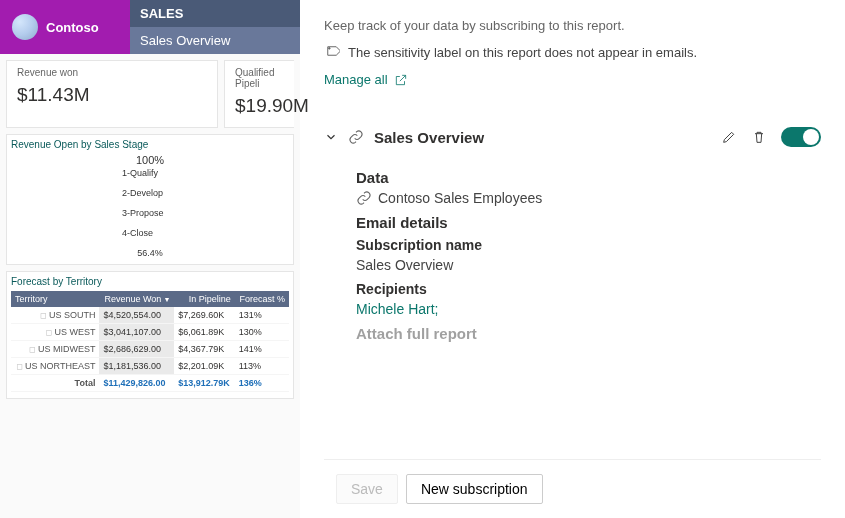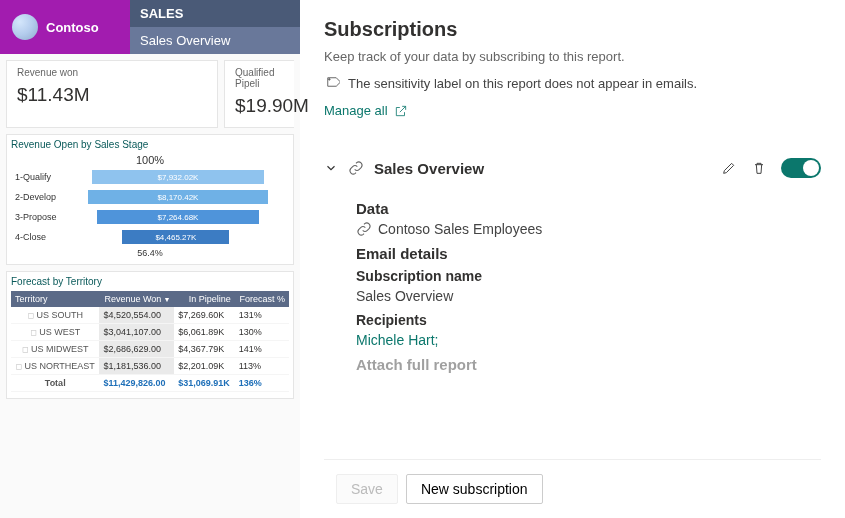--- a/index.html
+++ b/index.html
@@ -21,36 +21,36 @@
   .cards { padding: 6px; display: flex; gap: 6px; }
   .card { background: #fff; border: 1px solid #e5e5e5; padding: 6px 10px 10px 10px; flex: 1; }
   .card2 { width: 70px; flex: 0 0 70px; border-right:none;}
   .card-label { font-size: 10px; color: #666; margin-bottom: 6px; }
   .card-value { font-size: 19px; font-weight: 400; color: #323130; }
 
   
   .section { margin: 0 6px 6px 6px; background: #fff; border: 1px solid #e5e5e5; padding: 4px 4px 6px 4px; font-size: 10px; }
   .section-title { color: #0a5a5a; font-size: 10px; margin-bottom: 4px; }
   .pct-top { text-align: center; font-size: 11px; color: #333; margin-bottom: 2px; }
-  .barrow { display: flex; align-items: center; height: 18px; margin: 2px 4px; }
+  .barrow { display: flex; align-items: center; height: 18px; margin: 2px 12px; flex-direction: column; }
   .barlabel { width: 56px; font-size: 9px; color: #333; }
   .bartrack { flex: 1; position: relative; height: 14px; }
   .bar { position: absolute; top: 0; height: 14px; display: flex; align-items: center; justify-content: center; font-size: 8px; color: #fff; }
   .b1 { background: #8fc3ee; left: 10%; width: 80%; }
   .b2 { background: #6fb1e6; left: 8%; width: 84%; }
   .b3 { background: #4f94da; left: 12%; width: 76%; color:#fff;}
   .b4 { background: #3c7cc3; left: 24%; width: 50%; }
   .pct-bottom { text-align: center; font-size: 9px; color: #333; }
 
   
   .ttable { width: 100%; border-collapse: collapse; font-size: 9px; margin-top:4px;}
   .ttable th { background: #5b6a87; color: #fff; font-weight: 400; padding: 3px 4px; text-align: right; }
   .ttable th:first-child { text-align: left; }
   .ttable td { padding: 3px 4px; text-align: left; border-bottom: 1px solid #f5f5f5;}
-  .ttable td:first-child { text-align: center; color: #555; }
+  .ttable td:first-child { text-align: right; color: #555; }
   .ttable .trow td:first-child::before { content:"◻ "; color:#bbb; font-size:8px; }
   .midhighlight td:nth-child(2){ background:#eaeaea; }
   .total td { color: #1e6fb8; font-weight: 600; }
   .sorticon { font-size:7px; margin-left:2px;}
 
   
   h1 { font-size: 20px; font-weight: 600; margin-bottom: 8px; }
   .desc { font-size: 13px; color: #666; margin-bottom: 10px; }
   .notice { display: flex; align-items: center; gap: 8px; font-size: 13px; color: #444; margin-bottom: 10px; }
   .tag-icon svg { width: 16px; height: 16px; stroke: #666; fill: none; stroke-width:1.4; }
@@ -167,30 +167,29 @@
             </tr>
           <tr class="trow midhighlight">
               <td>US NORTHEAST</td>
               <td>$1,181,536.00</td>
               <td>$2,201.09K</td>
               <td>113%</td>
             </tr>
           <tr class="total">
               <td>Total</td>
               <td>$11,429,826.00</td>
-              <td>$31,069.91K</td>
+              <td>$13,912.79K</td>
               <td>136%</td>
             </tr>
         </tbody>
       </table>
     </div>
   </div>
 
   <div class="right">
-    <h1>Subscriptions</h1>
     <div class="desc">Keep track of your data by subscribing to this report.</div>
     <div class="notice">
       <span class="tag-icon">
         <svg viewBox="0 0 24 24">
             <path d="M3 12 L12 3 L21 12 L21 21 L12 21 Z" transform="rotate(-45 12 12)"></path>
             <circle cx="8" cy="8" r="1.2" fill="#666"></circle>
           </svg>
       </span>
       <span>The sensitivity label on this report does not appear in emails.</span>
     </div>

